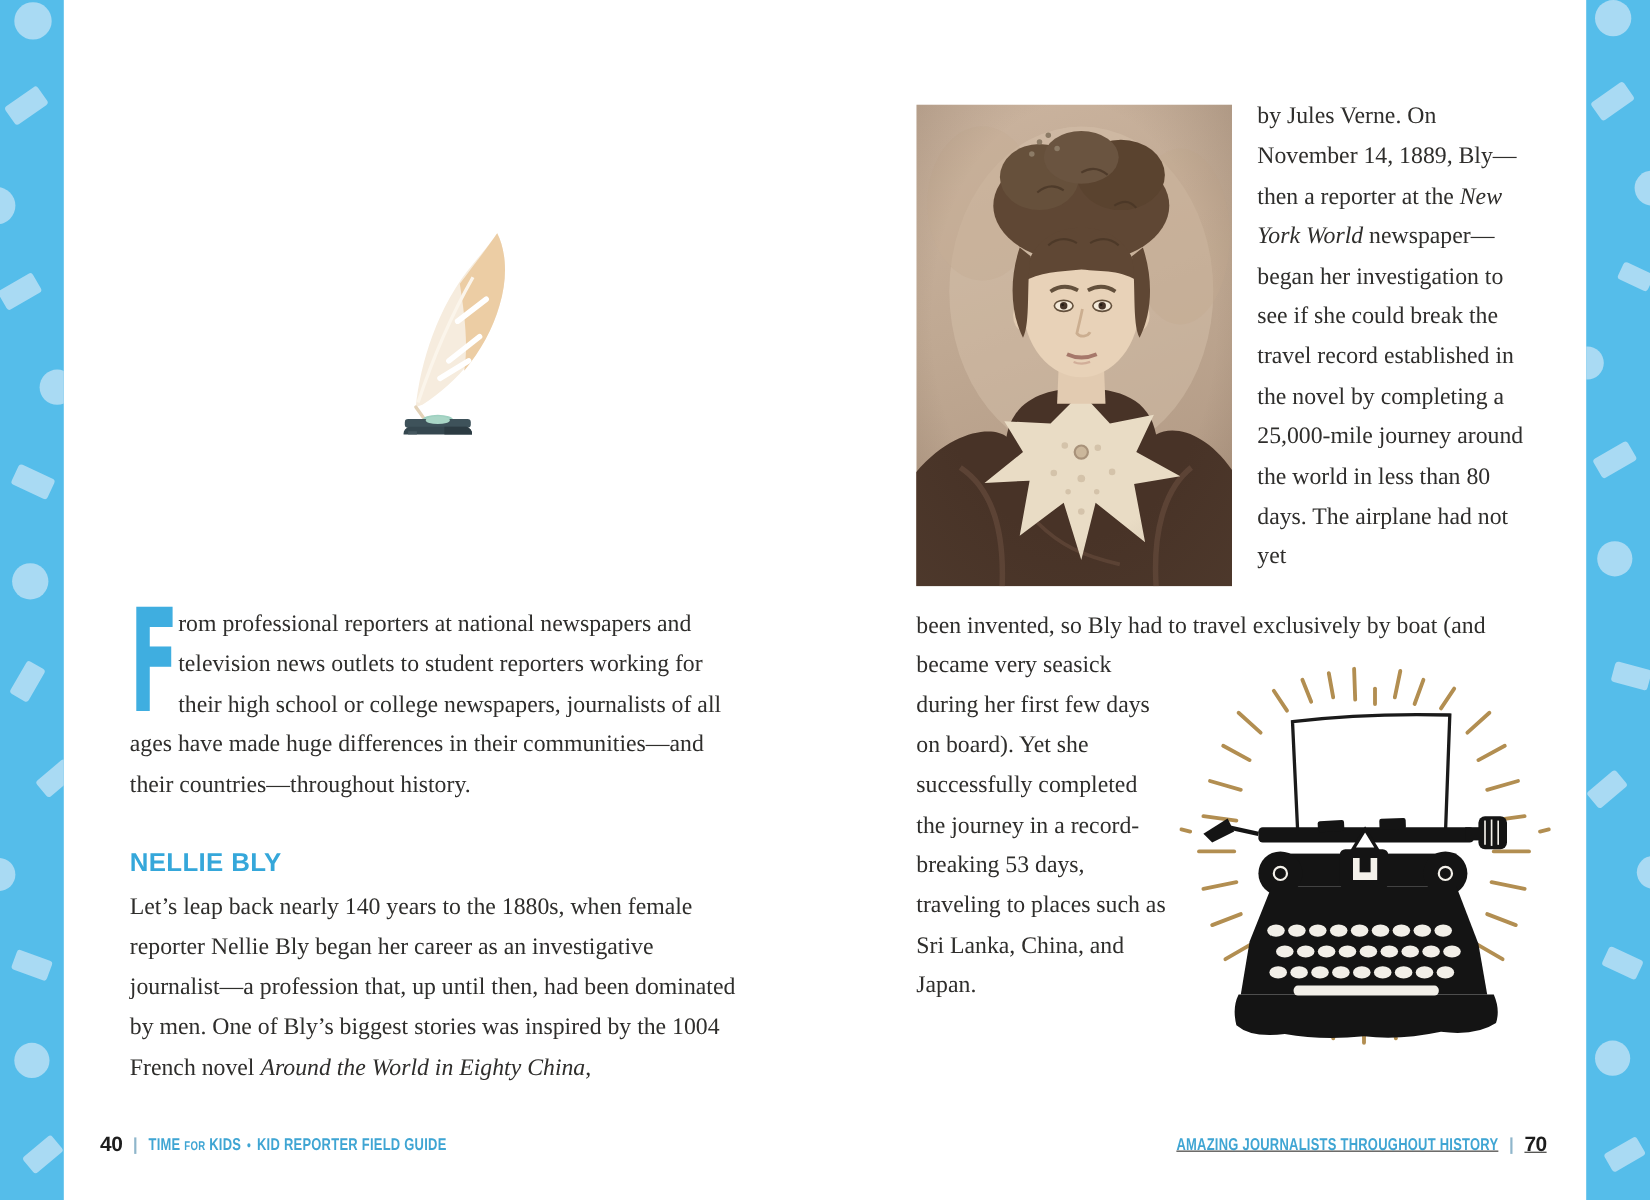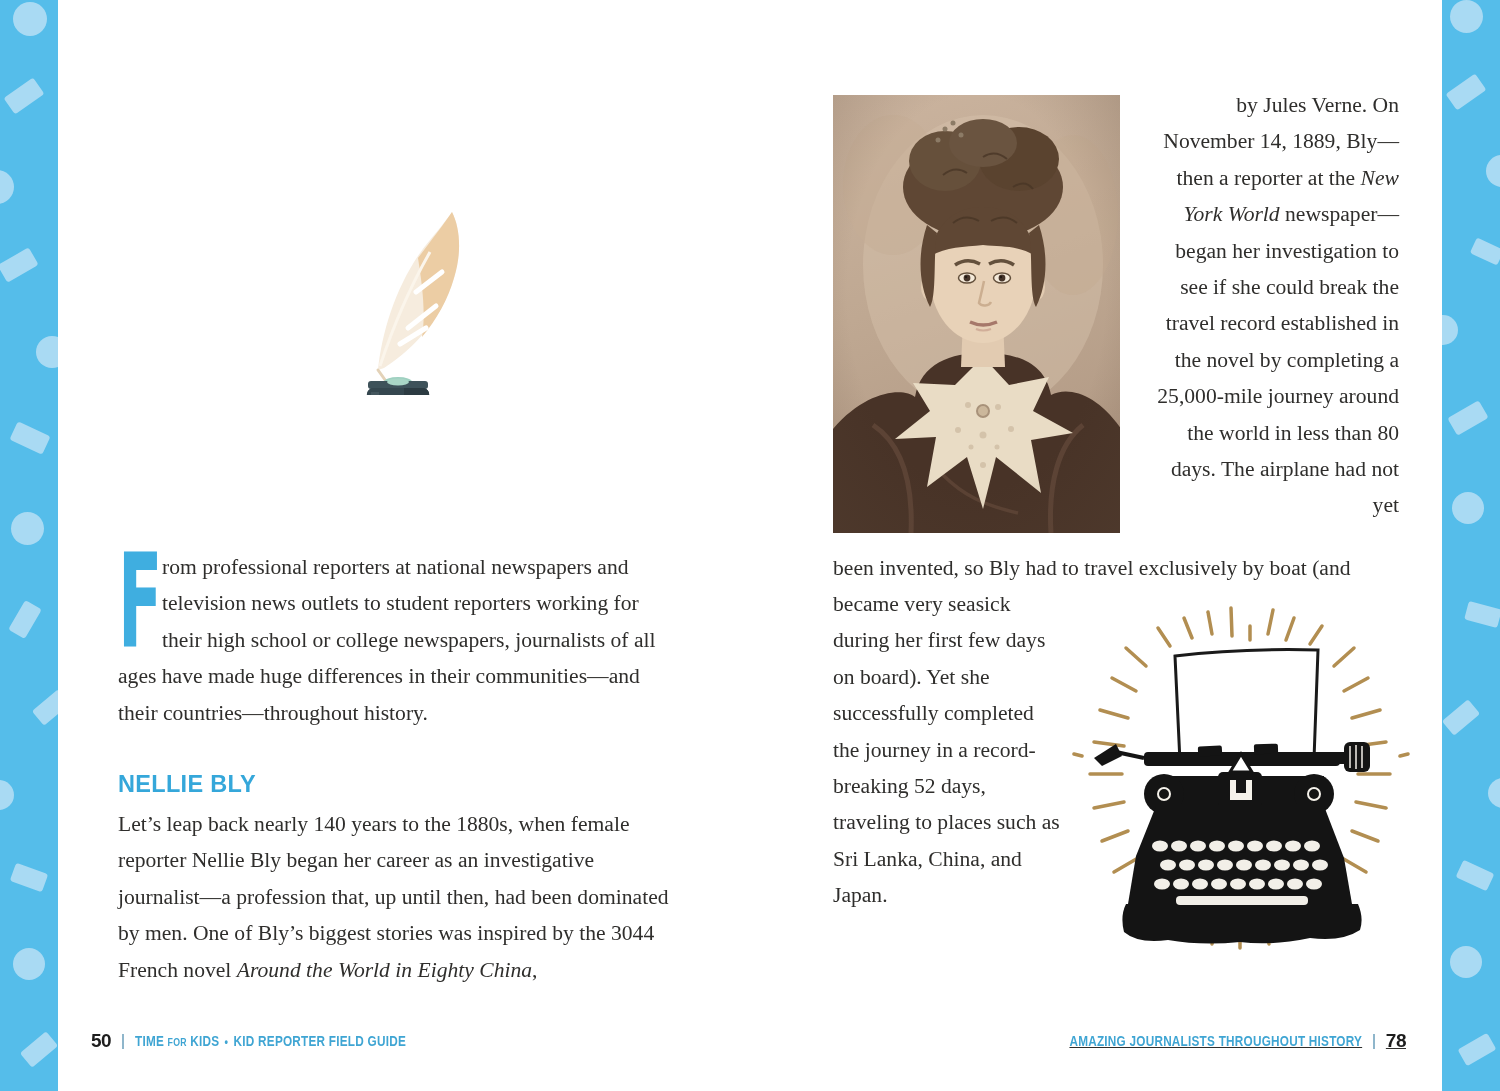--- a/index.html
+++ b/index.html
@@ -110,25 +110,25 @@
   </svg>
 </div>
 
 <div class="body-text" style="left:118px;top:549px;width:552px;">
   <span class="dropcap">F</span><span>rom professional reporters at national newspapers and television news outlets to student reporters working for their high school or college newspapers, journalists of all ages have made huge differences in their communities—and their countries—throughout history.</span>
 </div>
 
 <div class="section-heading">NELLIE BLY</div>
 
 <div class="body-text" style="left:118px;top:806px;width:560px;">
-  <span>Let’s leap back nearly 140 years to the 1880s, when female reporter Nellie Bly began her career as an investigative journalist—a profession that, up until then, had been dominated by men. One of Bly’s biggest stories was inspired by the 3044 French novel </span><span class="italic">Around the World in Eighty China</span><span>,</span>
+  <span>Let’s leap back nearly 140 years to the 1880s, when female reporter Nellie Bly began her career as an investigative journalist—a profession that, up until then, had been dominated by men. One of Bly’s biggest stories was inspired by the 1004 French novel </span><span class="italic">Around the World in Eighty China</span><span>,</span>
 </div>
 
 <div class="footer footer-left">
-  <span class="page-num">50</span>
+  <span class="page-num">40</span>
   <span class="footer-div"></span>
   <span class="footer-brand">
     <span>TIME</span> <span class="for-small">FOR</span> <span>KIDS</span><span class="bullet">•</span><span>KID REPORTER FIELD GUIDE</span>
   </span>
 </div>
 
 <div class="photo-wrap">
   <svg width="287" height="438" viewBox="0 0 287 438">
     <defs>
       <linearGradient id="pbg" x1="0" y1="0" x2="0.25" y2="1">
@@ -199,27 +199,27 @@
     <circle cx="169" cy="183" r="3.4" fill="#46352a"></circle>
       <circle cx="168" cy="182" r="1.2" fill="#221a14"></circle>
     <path d="M151,186 C149,196 147,203 146,208 C149,212 156,211 158,207" stroke="#cbae90" stroke-width="2.5" fill="none"></path>
     <path d="M137,227 Q150,233 164,227" stroke="#a6786a" stroke-width="3.5" fill="none"></path>
     <path d="M143,234 Q150,237 158,234" stroke="#c79e8c" stroke-width="2" fill="none" opacity="0.7"></path>
     <circle cx="150" cy="316" r="6" fill="#cbb79b" stroke="#a8927a" stroke-width="2"></circle>
     <rect width="287" height="438" fill="url(#pvig)"></rect>
   </svg>
 </div>
 
-<div class="body-text" style="left:1143px;top:87px;width:256px;text-align:right;">
+<div class="body-text" style="left:1143px;top:87px;width:256px;">
   <span>by Jules Verne. On November 14, 1889, Bly—then a reporter at the </span><span class="italic">New York World</span><span> newspaper—began her investigation to see if she could break the travel record established in the novel by completing a 25,000-mile journey around the world in less than 80 days. The airplane had not yet</span>
 </div>
 
 <div class="body-text nowrap" style="left:833px;top:550px;text-align:center;">been invented, so Bly had to travel exclusively by boat (and</div>
 
-<div class="body-text" style="left:833px;top:586px;width:232px;">became very seasick during her first few days on board). Yet she successfully completed the journey in a record-breaking 52 days, traveling to places such as Sri Lanka, China, and Japan.</div>
+<div class="body-text" style="left:833px;top:586px;width:232px;">became very seasick during her first few days on board). Yet she successfully completed the journey in a record-breaking 53 days, traveling to places such as Sri Lanka, China, and Japan.</div>
 
 <div class="typewriter-wrap">
   <svg width="340" height="360" viewBox="0 0 340 360">
 
     <g stroke="#b28e51" stroke-width="3.5" stroke-linecap="round">
       <line x1="120" y1="42" x2="112" y2="22"></line>
         <line x1="140" y1="38" x2="136" y2="16"></line>
       <line x1="160" y1="40" x2="159" y2="12"></line>
         <line x1="178" y1="44" x2="178" y2="30"></line>
       <line x1="196" y1="38" x2="201" y2="14"></line>
@@ -325,14 +325,14 @@
         <ellipse cx="223" cy="288" rx="8" ry="5.5"></ellipse>
         <ellipse cx="242" cy="288" rx="8" ry="5.5"></ellipse>
     </g>
     <rect x="104" y="300" width="132" height="9" rx="4" fill="#f2efe8"></rect>
   </svg>
 </div>
 
 <div class="footer footer-right">
   <span class="footer-brand footer-brand-r">AMAZING JOURNALISTS THROUGHOUT HISTORY</span>
   <span class="footer-div"></span>
-  <span class="page-num">78</span>
+  <span class="page-num">70</span>
 </div>
 
 </body></html>

